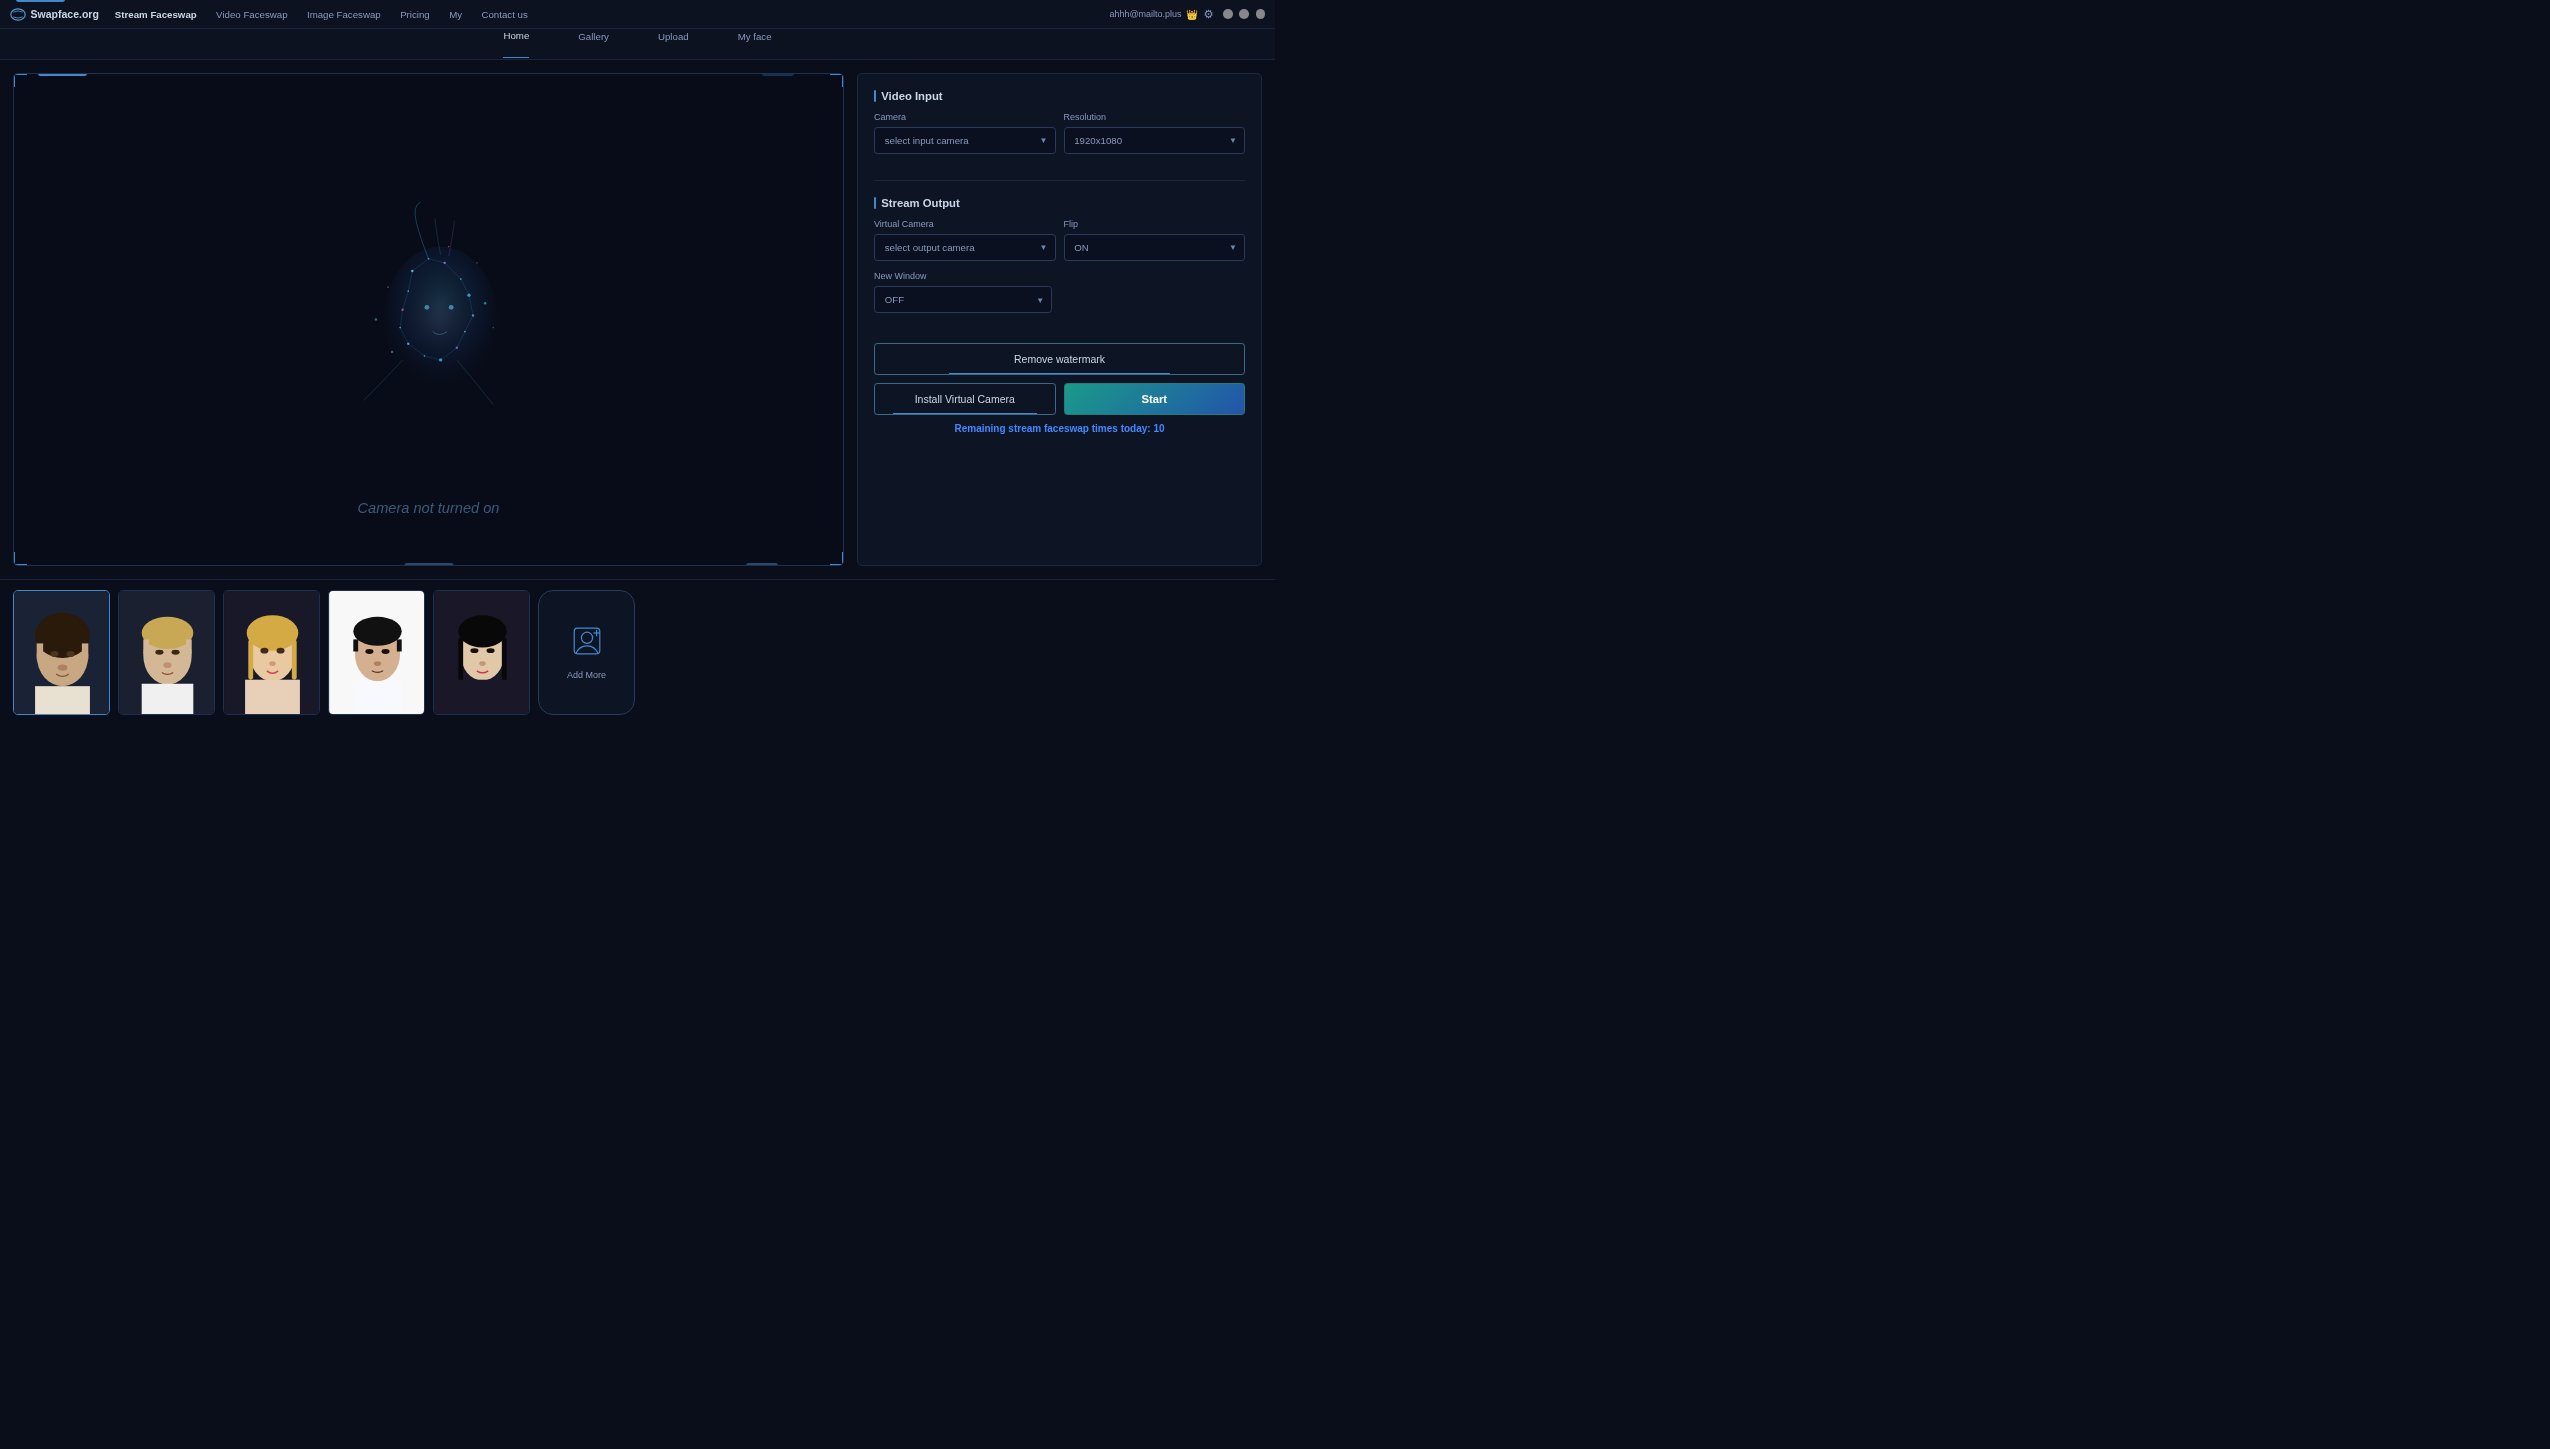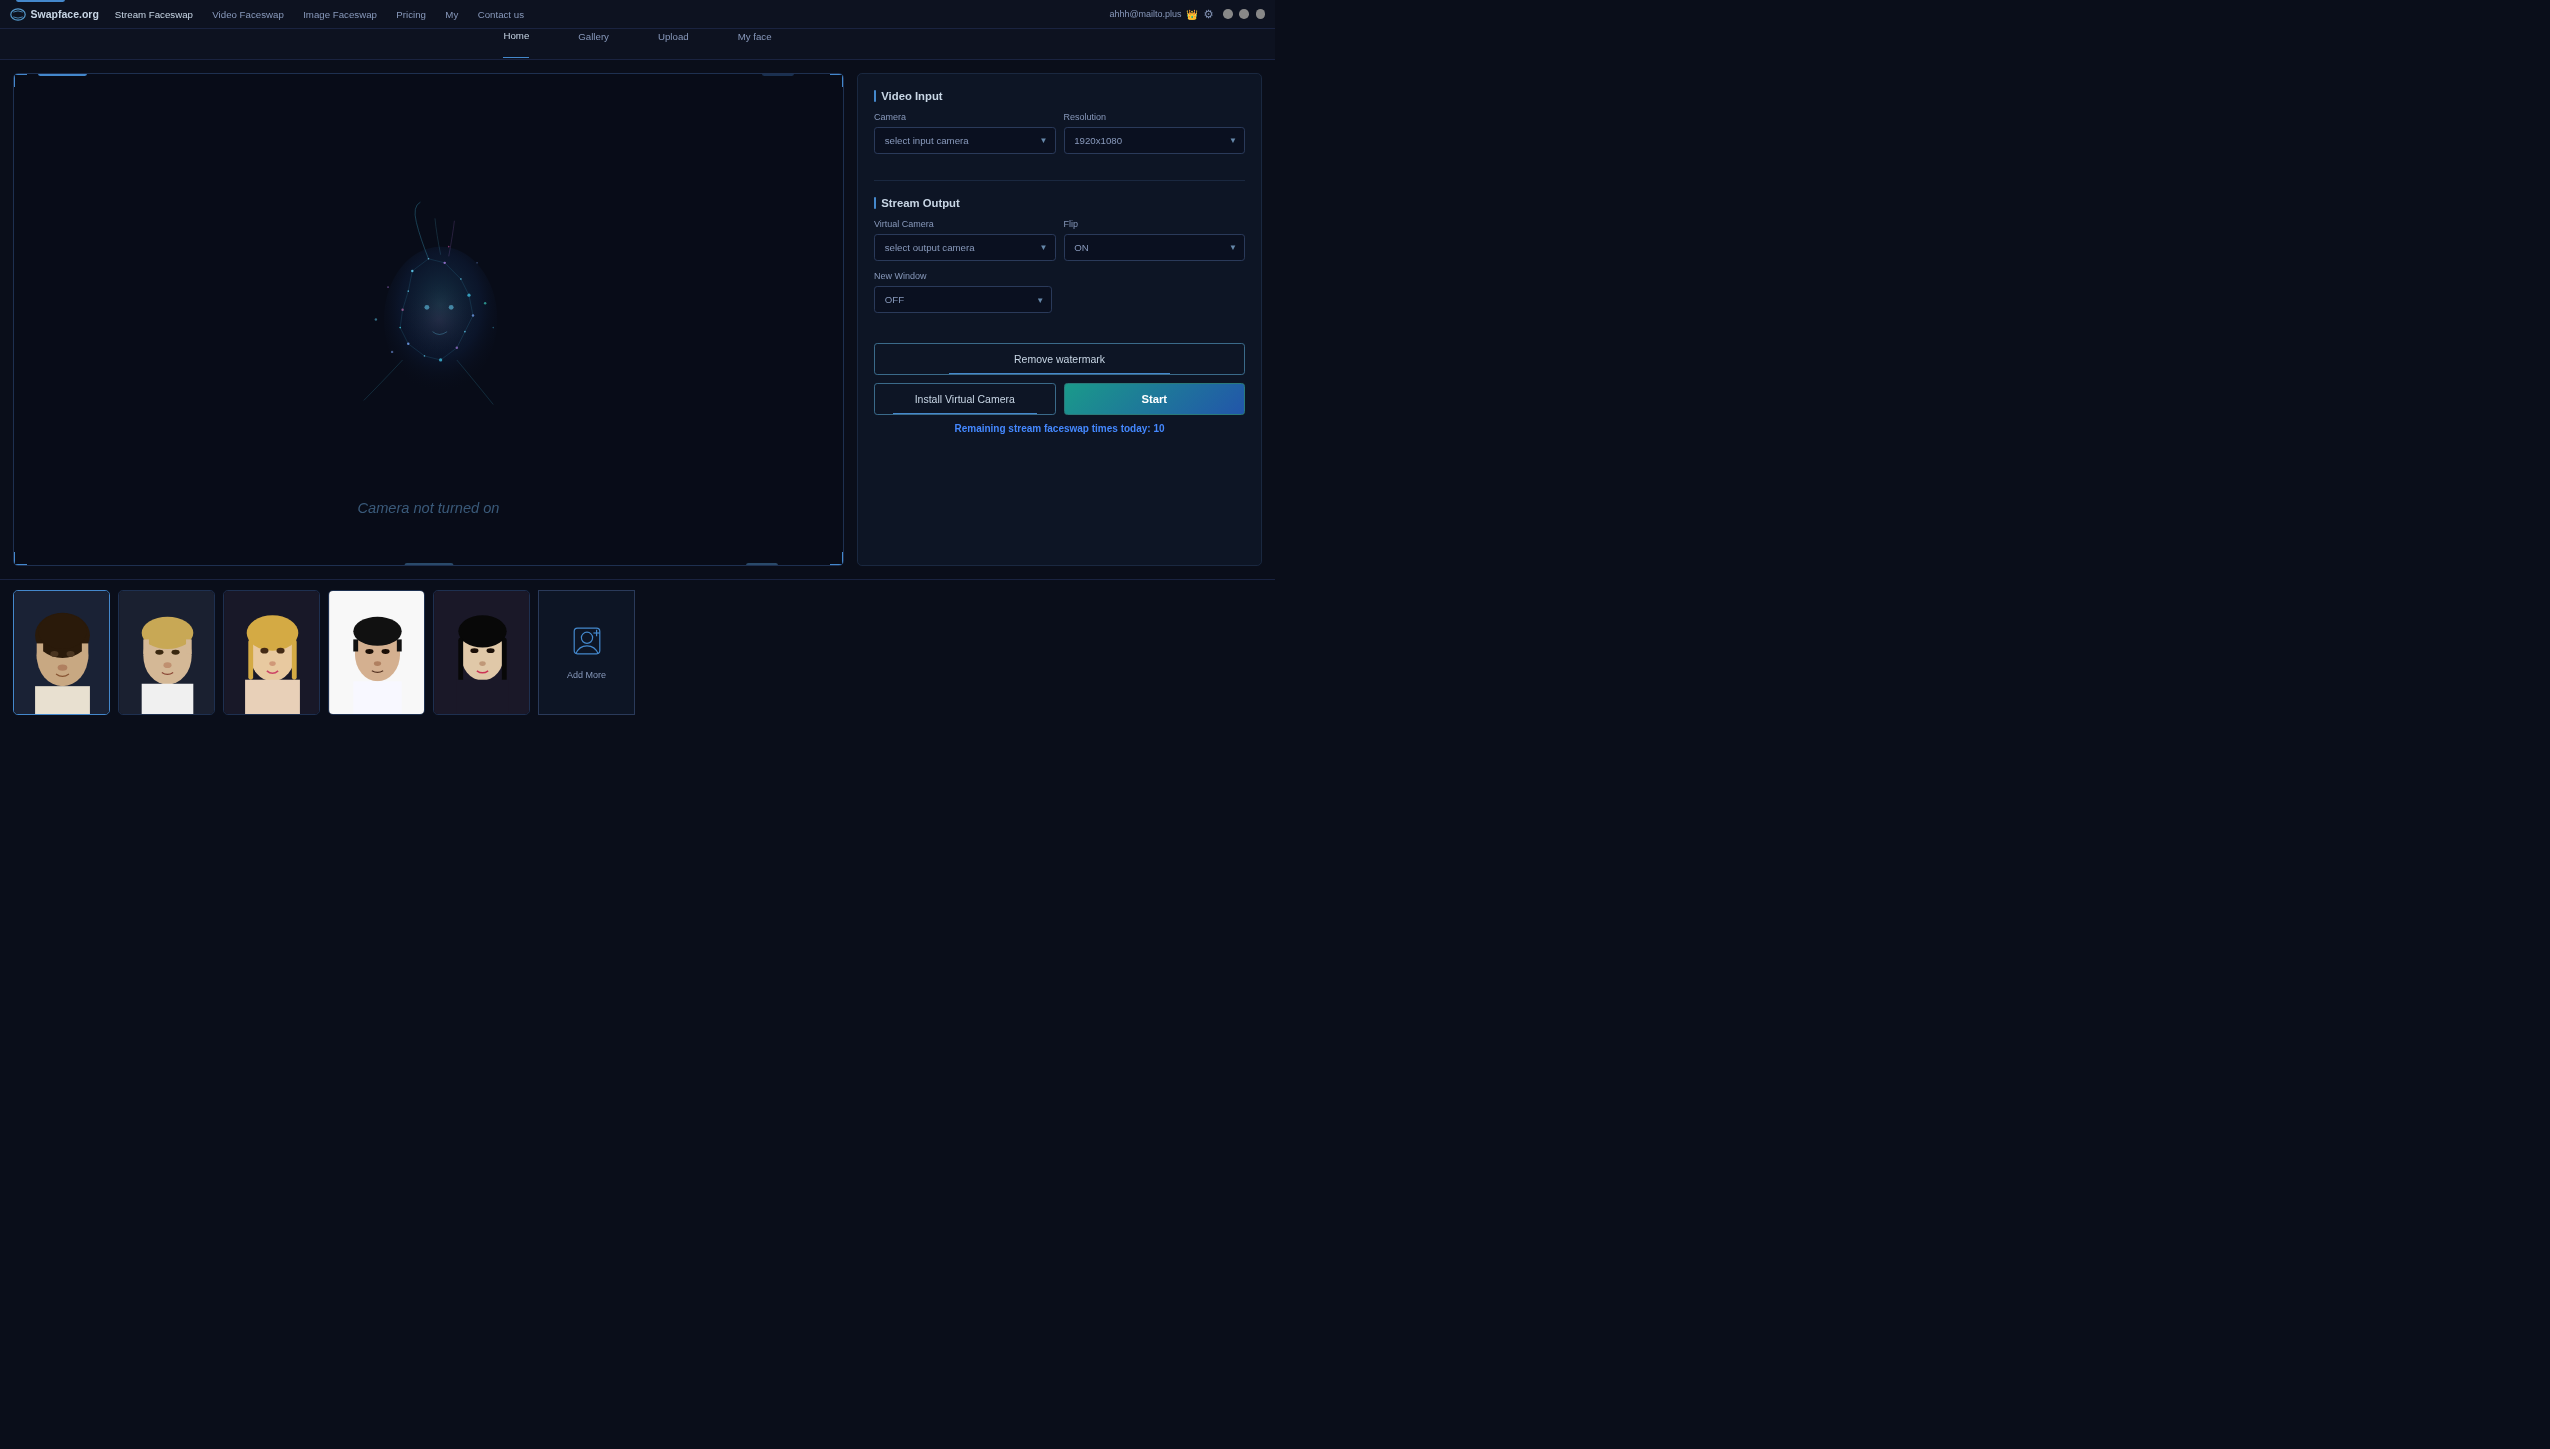--- a/index.html
+++ b/index.html
@@ -42,21 +42,21 @@
       gap: 19.4px;
     }
     .nav-main a {
       color: #8899bb;
       font-size: 9.7px;
       text-decoration: none;
       cursor: pointer;
     }
     .nav-main a.active {
       color: #c8d6e5;
-      font-weight: 400;
+      font-weight: 700;
     }
     .titlebar-right {
       display: flex;
       align-items: center;
       gap: 9.7px;
     }
     .user-info {
       font-size: 9px;
       color: #8899bb;
       display: flex;
@@ -330,21 +330,21 @@
       cursor: pointer;
       position: relative;
       flex-shrink: 0;
     }
     .face-card.selected {
       border-color: #4488cc;
     }
     .add-more-card {
       width: 97px;
       height: 125px;
-      border-radius: 0;
+      border-radius: 15px;
       border: 1.6px solid #2a3a5a;
       cursor: pointer;
       display: flex;
       flex-direction: column;
       align-items: center;
       justify-content: center;
       gap: 6.5px;
       background: #0d1525;
       flex-shrink: 0;
     }

